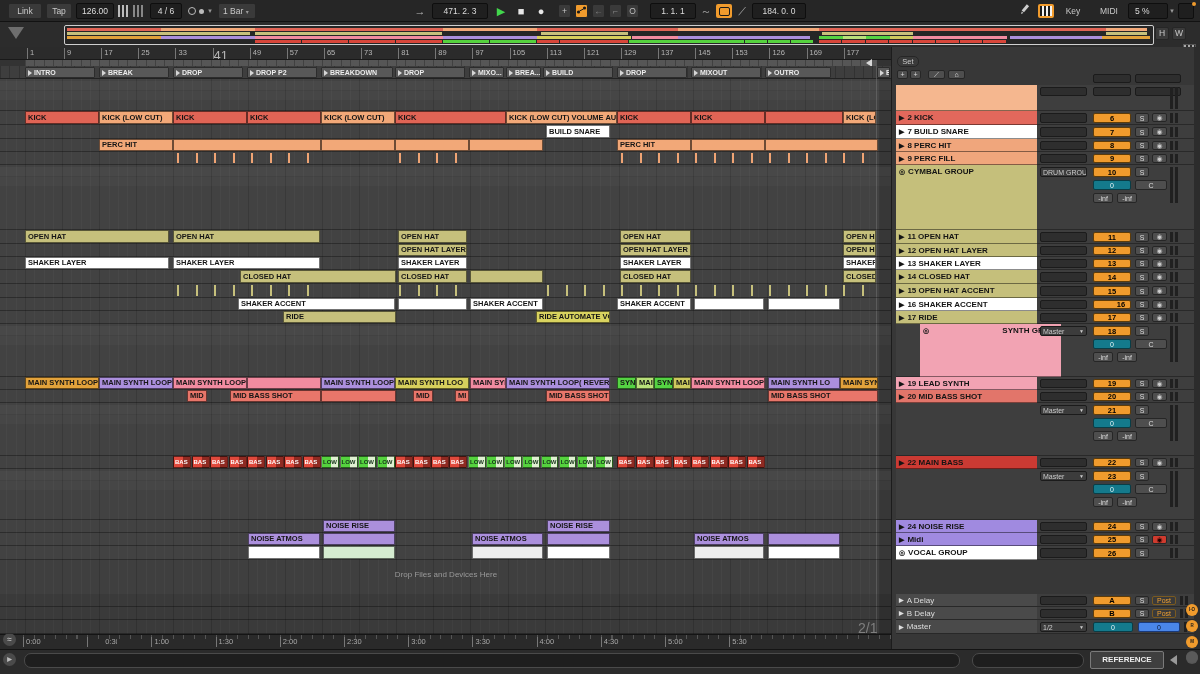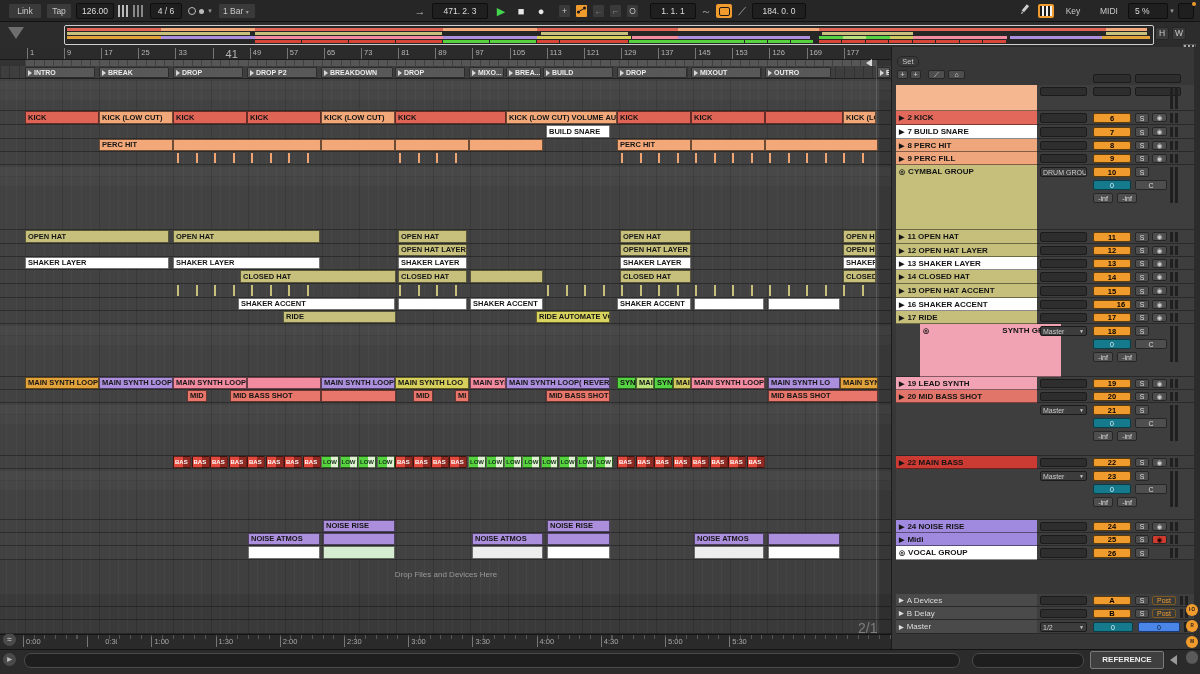--- a/index.html
+++ b/index.html
@@ -197,21 +197,21 @@
   <div class="abs circ" style="left:1186px;top:652px;width:12px;height:12px;background:#555;color:#999;font-size:6px;line-height:12px;">◦</div>
 
   <div class="abs" style="left:858px;top:620px;font-size:14px;color:#8a8a8a;">2/1</div>
   <div class="abs" style="left:356px;top:570px;width:180px;font-size:8px;color:#9a9a9a;text-align:center;">Drop Files and Devices Here</div>
 
 <div class="abs " style="left: 27px; top: 48px; width: 26px; height: 11px; font-size: 7.5px; color: rgb(181, 181, 181); border-left: 1px solid rgb(119, 119, 119); padding-left: 2px;">1</div>
     <div class="abs " style="left: 64.12px; top: 48px; width: 26px; height: 11px; font-size: 7.5px; color: rgb(181, 181, 181); border-left: 1px solid rgb(119, 119, 119); padding-left: 2px;">9</div>
     <div class="abs " style="left: 101.24px; top: 48px; width: 26px; height: 11px; font-size: 7.5px; color: rgb(181, 181, 181); border-left: 1px solid rgb(119, 119, 119); padding-left: 2px;">17</div>
     <div class="abs " style="left: 138.36px; top: 48px; width: 26px; height: 11px; font-size: 7.5px; color: rgb(181, 181, 181); border-left: 1px solid rgb(119, 119, 119); padding-left: 2px;">25</div>
     <div class="abs " style="left: 175.48px; top: 48px; width: 26px; height: 11px; font-size: 7.5px; color: rgb(181, 181, 181); border-left: 1px solid rgb(119, 119, 119); padding-left: 2px;">33</div>
-    <div class="abs " style="left: 212.6px; top: 48px; width: 26px; height: 11px; font-size: 11px; color: rgb(181, 181, 181); border-left: 1px solid rgb(119, 119, 119); padding-left: 12px;">41</div>
+    <div class="abs " style="left: 212.6px; top: 48px; width: 26px; height: 11px; font-size: 13px; color: rgb(181, 181, 181); border-left: 1px solid rgb(119, 119, 119); padding-left: 0;">41</div>
     <div class="abs " style="left: 249.72px; top: 48px; width: 26px; height: 11px; font-size: 7.5px; color: rgb(181, 181, 181); border-left: 1px solid rgb(119, 119, 119); padding-left: 2px;">49</div>
     <div class="abs " style="left: 286.84px; top: 48px; width: 26px; height: 11px; font-size: 7.5px; color: rgb(181, 181, 181); border-left: 1px solid rgb(119, 119, 119); padding-left: 2px;">57</div>
     <div class="abs " style="left: 323.96px; top: 48px; width: 26px; height: 11px; font-size: 7.5px; color: rgb(181, 181, 181); border-left: 1px solid rgb(119, 119, 119); padding-left: 2px;">65</div>
     <div class="abs " style="left: 361.08px; top: 48px; width: 26px; height: 11px; font-size: 7.5px; color: rgb(181, 181, 181); border-left: 1px solid rgb(119, 119, 119); padding-left: 2px;">73</div>
     <div class="abs " style="left: 398.2px; top: 48px; width: 26px; height: 11px; font-size: 7.5px; color: rgb(181, 181, 181); border-left: 1px solid rgb(119, 119, 119); padding-left: 2px;">81</div>
     <div class="abs " style="left: 435.32px; top: 48px; width: 26px; height: 11px; font-size: 7.5px; color: rgb(181, 181, 181); border-left: 1px solid rgb(119, 119, 119); padding-left: 2px;">89</div>
     <div class="abs " style="left: 472.44px; top: 48px; width: 26px; height: 11px; font-size: 7.5px; color: rgb(181, 181, 181); border-left: 1px solid rgb(119, 119, 119); padding-left: 2px;">97</div>
     <div class="abs " style="left: 509.56px; top: 48px; width: 26px; height: 11px; font-size: 7.5px; color: rgb(181, 181, 181); border-left: 1px solid rgb(119, 119, 119); padding-left: 2px;">105</div>
     <div class="abs " style="left: 546.68px; top: 48px; width: 26px; height: 11px; font-size: 7.5px; color: rgb(181, 181, 181); border-left: 1px solid rgb(119, 119, 119); padding-left: 2px;">113</div>
     <div class="abs " style="left: 583.8px; top: 48px; width: 26px; height: 11px; font-size: 7.5px; color: rgb(181, 181, 181); border-left: 1px solid rgb(119, 119, 119); padding-left: 2px;">121</div>
@@ -728,21 +728,21 @@
       <span style="line-height: 12px;">VOCAL GROUP</span>
     </div>
     <div class="abs inbox" style="left: 1040px; top: 548px; width: 47px; height: 10px;"></div>
     <div class="abs obox" style="left: 1093px; top: 548px; width: 38px; height: 10px; line-height: 9px;">26</div>
     <div class="abs sbox" style="left: 1135px; top: 548px; width: 14px; height: 10px; line-height: 9px;">S</div>
     <div class="abs " style="left: 1170px; top: 548px; width: 3px; height: 10px; background: rgb(32, 32, 32);"></div>
     <div class="abs " style="left: 1175px; top: 548px; width: 3px; height: 10px; background: rgb(32, 32, 32);"></div>
     <div class="abs " style="left: 896px; top: 594px; width: 298px; height: 13px; background: rgb(62, 62, 62); border-bottom: 1px solid rgb(41, 41, 41);"></div>
     <div class="abs namecell" style="left: 896px; top: 594px; width: 141px; height: 13px; background: rgb(74, 74, 74); color: rgb(221, 221, 221);">
       <span style="font-size: 6px; line-height: 11px;">▶</span>
-      <span style="line-height: 11px; font-weight: 400;">A Devices</span>
+      <span style="line-height: 11px; font-weight: 400;">A Delay</span>
     </div>
     <div class="abs inbox" style="left: 1040px; top: 596px; width: 47px; height: 9px;"></div>
     <div class="abs obox" style="left: 1093px; top: 596px; width: 38px; height: 9px; line-height: 8px;">A</div>
     <div class="abs sbox" style="left: 1135px; top: 596px; width: 14px; height: 9px; line-height: 8px;">S</div>
     <div class="abs " style="left: 1152px; top: 596px; width: 24px; height: 9px; background: rgb(58, 58, 58); font-size: 7px; line-height: 8px; color: rgb(240, 160, 50); border: 1px solid rgb(122, 90, 32); text-align: center; border-radius: 2px;">Post</div>
     <div class="abs " style="left: 1180px; top: 596px; width: 3px; height: 9px; background: rgb(32, 32, 32);"></div>
     <div class="abs " style="left: 1185px; top: 596px; width: 3px; height: 9px; background: rgb(32, 32, 32);"></div>
     <div class="abs " style="left: 896px; top: 607px; width: 298px; height: 13px; background: rgb(62, 62, 62); border-bottom: 1px solid rgb(41, 41, 41);"></div>
     <div class="abs namecell" style="left: 896px; top: 607px; width: 141px; height: 13px; background: rgb(74, 74, 74); color: rgb(221, 221, 221);">
       <span style="font-size: 6px; line-height: 11px;">▶</span>

